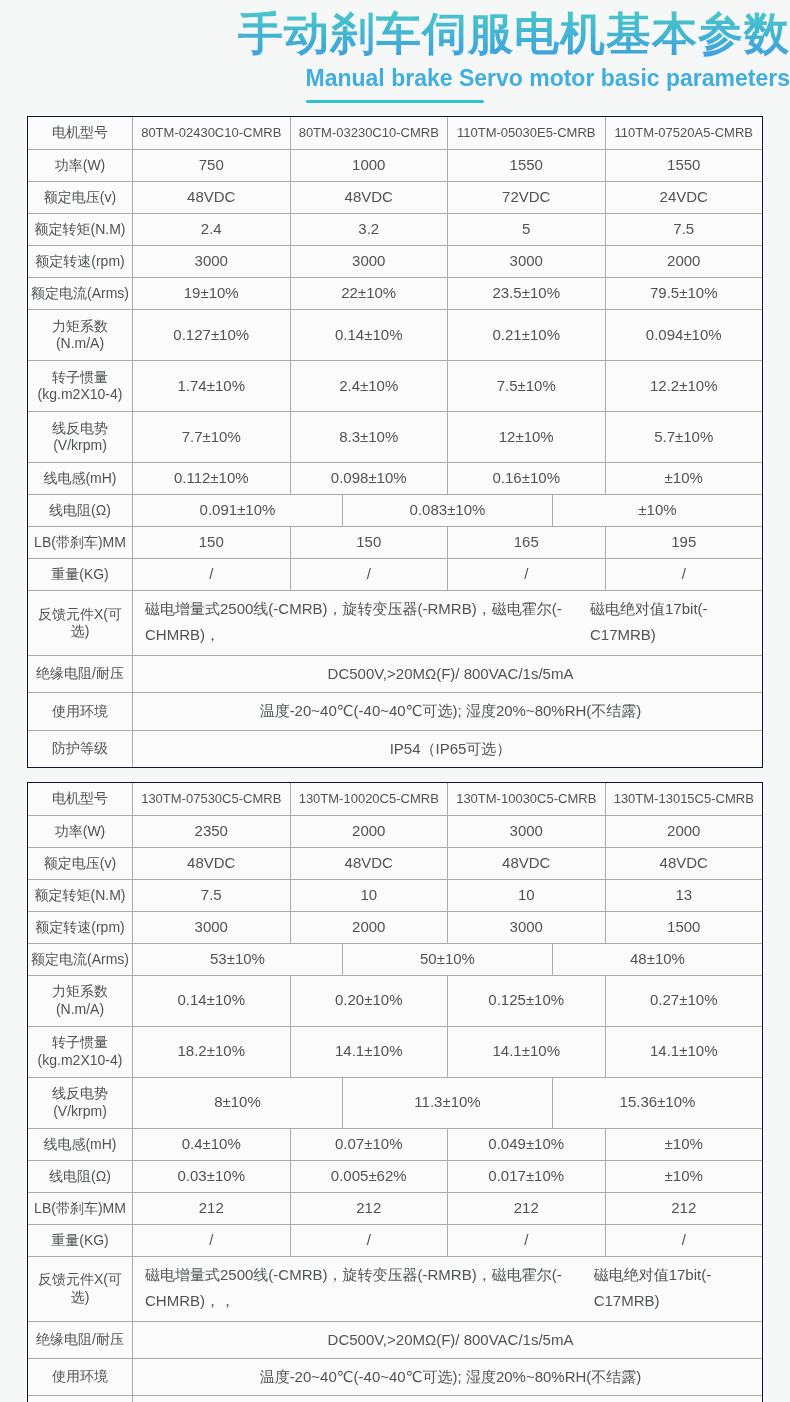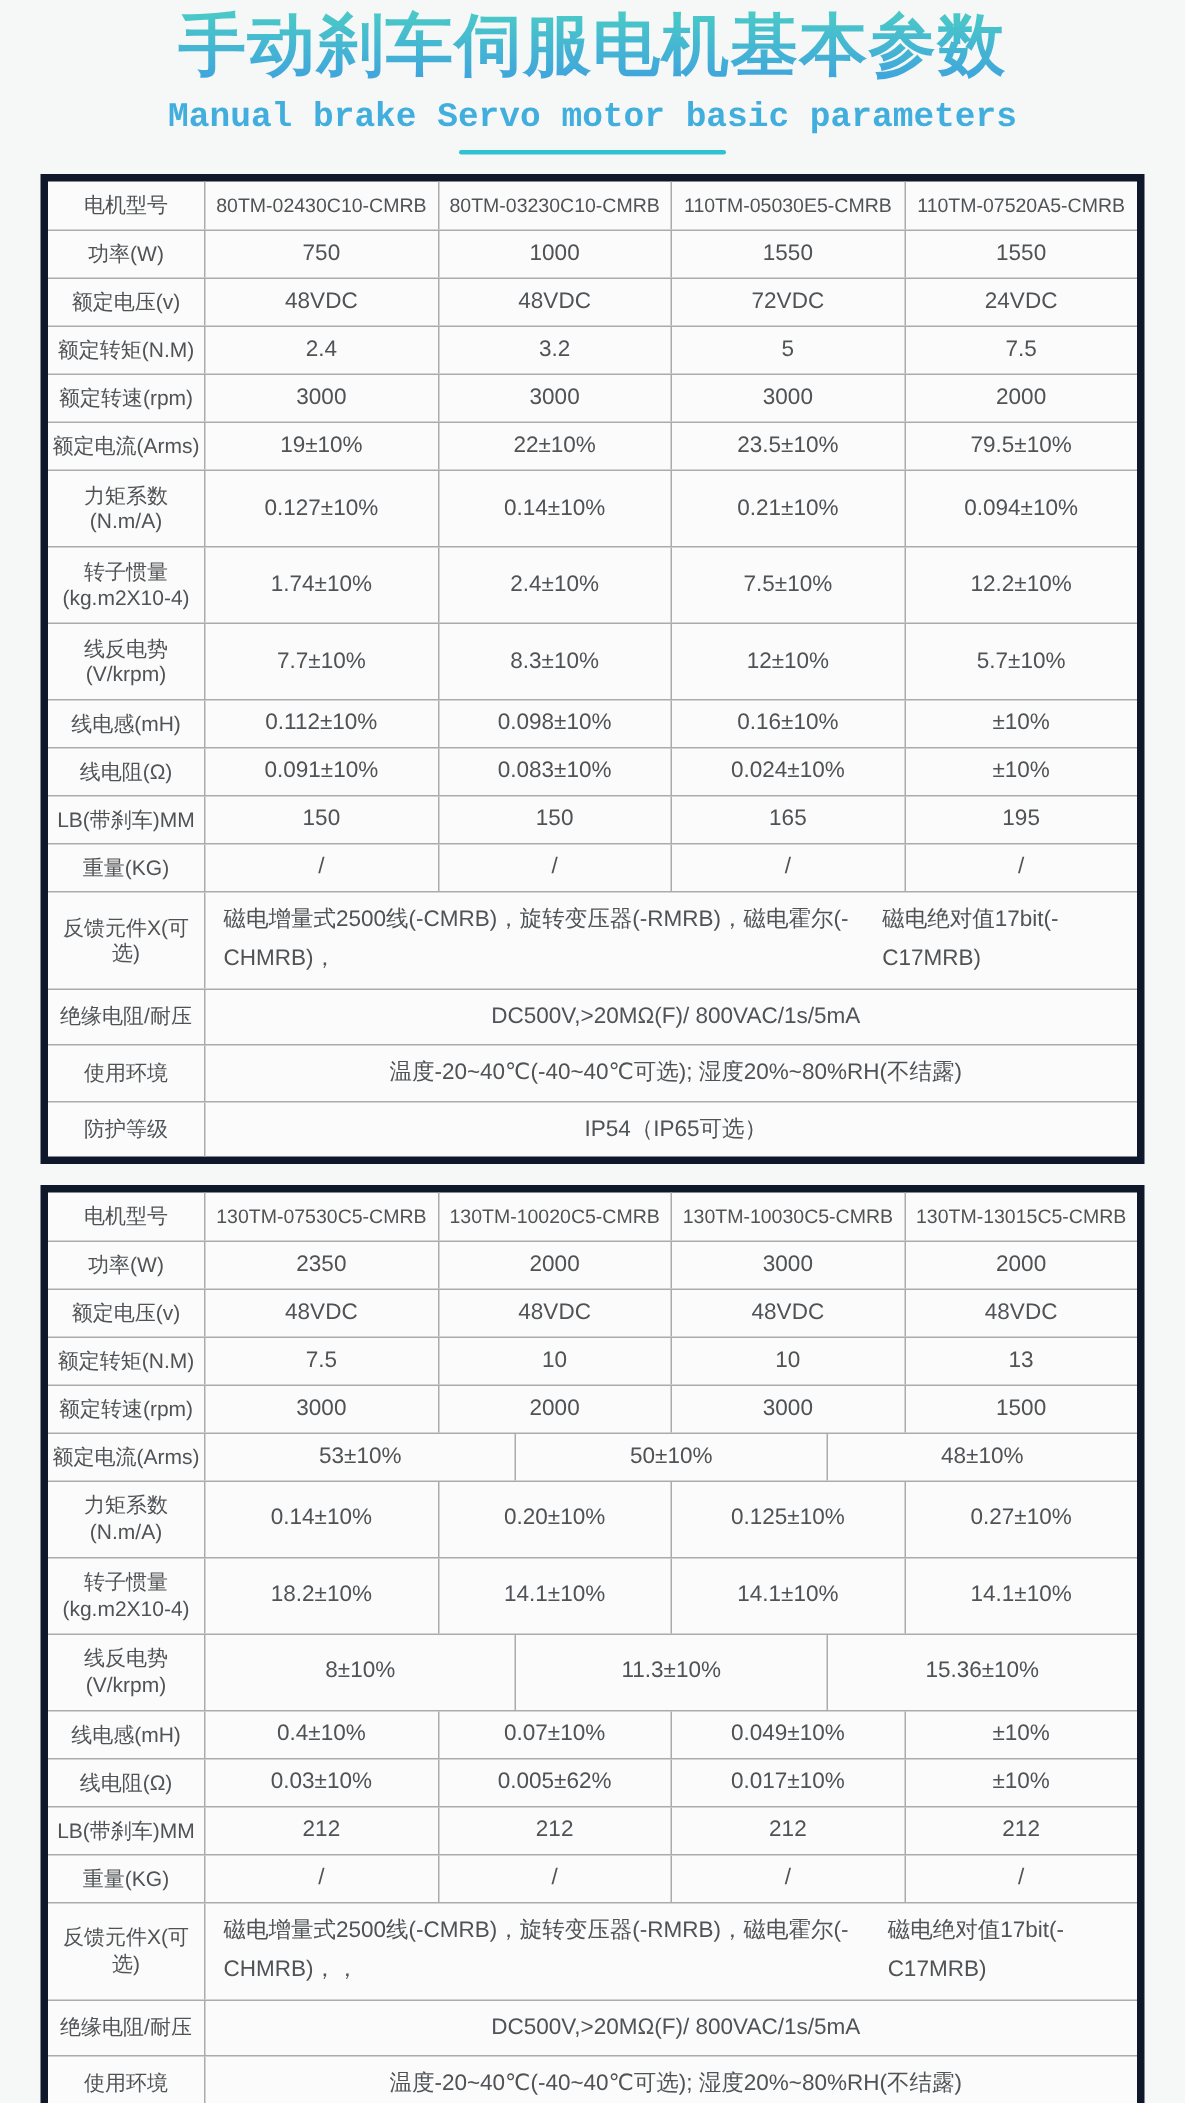--- a/index.html
+++ b/index.html
@@ -3,21 +3,21 @@
 <meta charset="utf-8">
 <style>
   html,body{margin:0;padding:0;}
   body{
     width:790px;height:1402px;
     background:#f6f7f7;
     font-family:"Liberation Sans","DejaVu Sans",sans-serif;
     color:#505356;
     -webkit-font-smoothing:antialiased;
   }
-  .header{width:790px;text-align:center;padding-top:6px;font-family:Liberation Mono, monospace;}
+  .header{width:790px;text-align:right;padding-top:6px;}
   .page-title{
     margin:0;
     font-size:45px;
     font-weight:700;
     letter-spacing:1px;
     line-height:1.25;
     color:#3fa9d6;
   }
   @supports ((background-clip:text) or (-webkit-background-clip:text)){
     .page-title{
@@ -37,21 +37,21 @@
   .title-underline{
     width:178px;height:3px;
     background:#2fc2cf;
     margin:7px auto 0 auto;
     border-radius:2px;
   }
 
   .spec-table{
     width:736px;
     margin:13px auto 0 auto;
-    border:5px solid #0f172a;
+    border:1px solid #0f172a;
     background:#fbfbfb;
     box-sizing:border-box;
   }
   .spec-table + .spec-table{margin-top:14px;}
   .row{
     display:flex;
     min-height:31px;
     border-top:1px solid #aaabad;
   }
   .row:first-child{border-top:none;}
@@ -169,21 +169,20 @@
       <div class="label-cell">线电感(mH)</div>
       <div class="val-cell">0.112±10%</div>
       <div class="val-cell">0.098±10%</div>
       <div class="val-cell">0.16±10%</div>
       <div class="val-cell">±10%</div>
     </div>
     <div class="row">
       <div class="label-cell">线电阻(Ω)</div>
       <div class="val-cell">0.091±10%</div>
       <div class="val-cell">0.083±10%</div>
-      <div class="val-cell">0.024±10%</div>
       <div class="val-cell">±10%</div>
     </div>
     <div class="row">
       <div class="label-cell">LB(带刹车)MM</div>
       <div class="val-cell">150</div>
       <div class="val-cell">150</div>
       <div class="val-cell">165</div>
       <div class="val-cell">195</div>
     </div>
     <div class="row">

